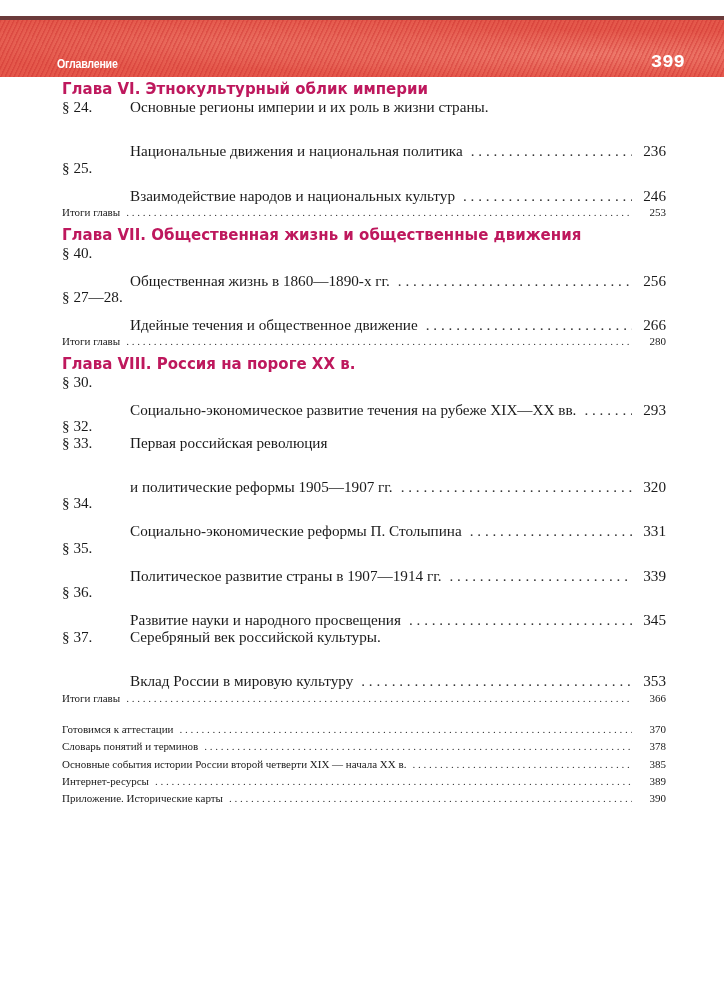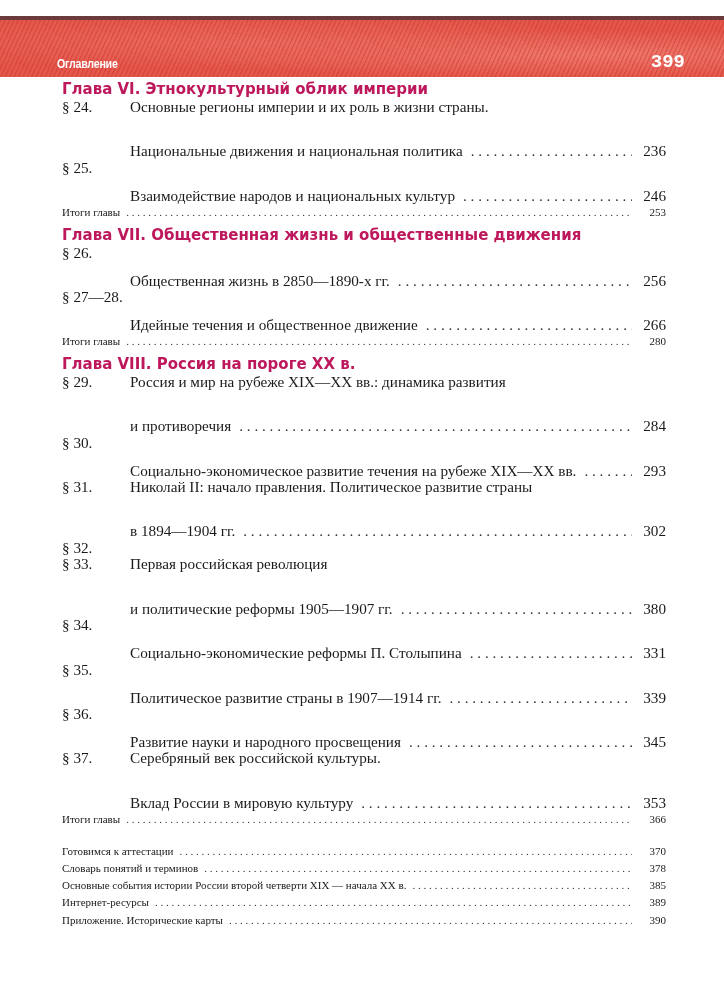--- a/index.html
+++ b/index.html
@@ -90,24 +90,24 @@
     <div class="summary">
       <span>Итоги главы</span>
         <span class="dots"></span>
         <span class="pg">253</span>
     </div>
   </div>
 
   <div class="chapter">
     <div class="chapter-head">Глава VII. Общественная жизнь и общественные движения</div>
     <div class="row">
-      <span class="num">§ 26.</span>
-      <div class="body">
-        <div class="line">
-            <span class="txt">Общественная жизнь в 2850—1890-х гг.</span>
+      <span class="num">§ 40.</span>
+      <div class="body">
+        <div class="line">
+            <span class="txt">Общественная жизнь в 1860—1890-х гг.</span>
             <span class="dots"></span>
             <span class="pg">256</span>
           </div>
       </div>
     </div>
     <div class="row">
       <span class="num">§ 27—28.</span>
       <div class="body">
         <div class="line">
             <span class="txt">Идейные течения и общественное движение</span>
@@ -119,73 +119,47 @@
     <div class="summary">
       <span>Итоги главы</span>
         <span class="dots"></span>
         <span class="pg">280</span>
     </div>
   </div>
 
   <div class="chapter">
     <div class="chapter-head">Глава VIII. Россия на пороге XX в.</div>
 
-    <div class="row">
-      <span class="num">§ 29.</span>
-      <div class="body">
-        <div class="line">
-            <span class="txt">Россия и мир на рубеже XIX—XX вв.: динамика развития</span>
-          </div>
-        <div class="line">
-            <span class="txt">и противоречия</span>
-            <span class="dots"></span>
-            <span class="pg">284</span>
-          </div>
-      </div>
-    </div>
 
     <div class="row">
       <span class="num">§ 30.</span>
       <div class="body">
         <div class="line">
             <span class="txt">Социально-экономическое развитие течения на рубеже XIX—XX вв.</span>
             <span class="dots"></span>
             <span class="pg">293</span>
           </div>
       </div>
     </div>
 
-    <div class="row">
-      <span class="num">§ 31.</span>
-      <div class="body">
-        <div class="line">
-            <span class="txt">Николай II: начало правления. Политическое развитие страны</span>
-          </div>
-        <div class="line">
-            <span class="txt">в 1894—1904 гг.</span>
-            <span class="dots"></span>
-            <span class="pg">302</span>
-          </div>
-      </div>
-    </div>
 
     <div class="row">
       <span class="num">§ 32.</span>
     </div>
 
     <div class="row">
       <span class="num">§ 33.</span>
       <div class="body">
         <div class="line">
             <span class="txt">Первая российская революция</span>
           </div>
         <div class="line">
             <span class="txt">и политические реформы 1905—1907 гг.</span>
             <span class="dots"></span>
-            <span class="pg">380</span>
+            <span class="pg">320</span>
           </div>
       </div>
     </div>
 
     <div class="row">
       <span class="num">§ 34.</span>
       <div class="body">
         <div class="line">
             <span class="txt">Социально-экономические реформы П. Столыпина</span>
             <span class="dots"></span>

